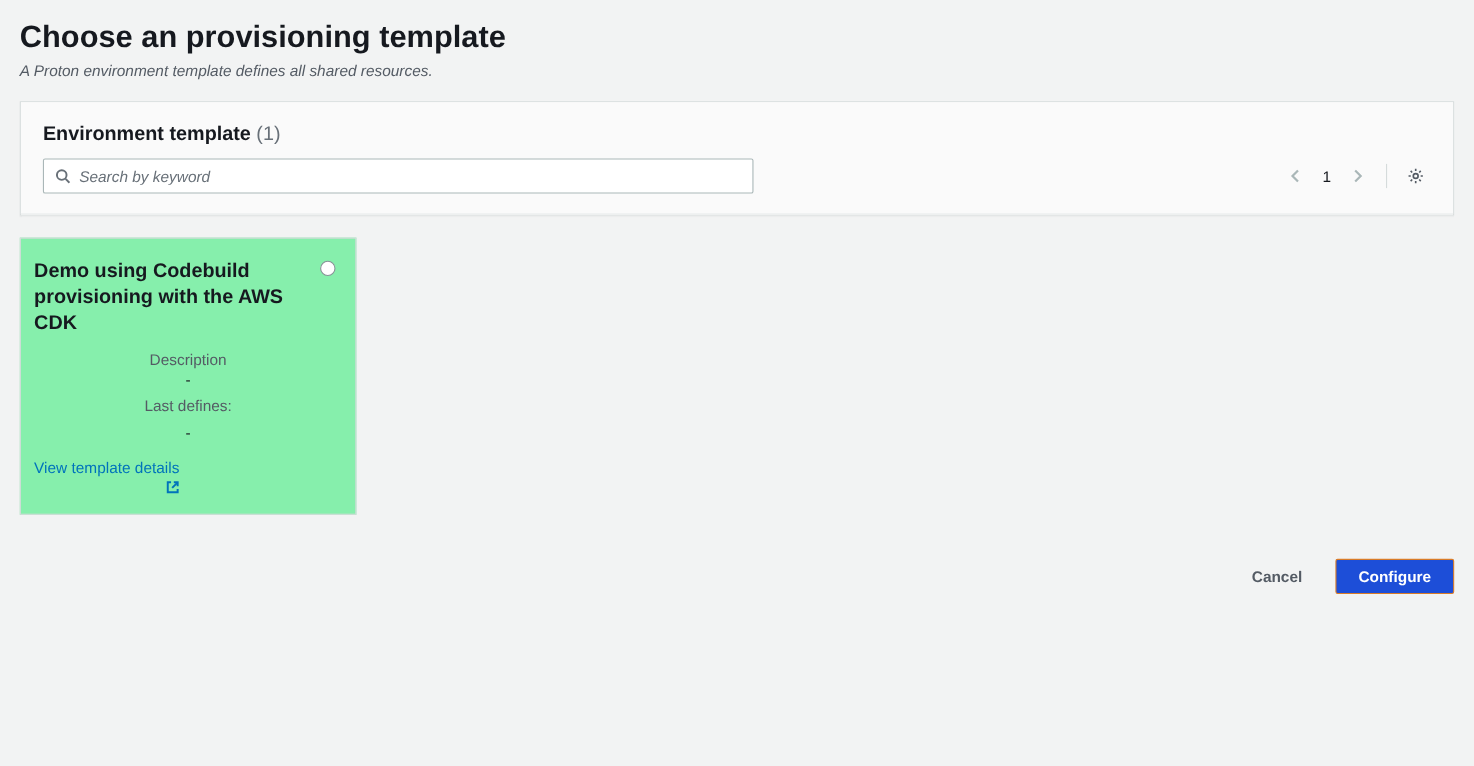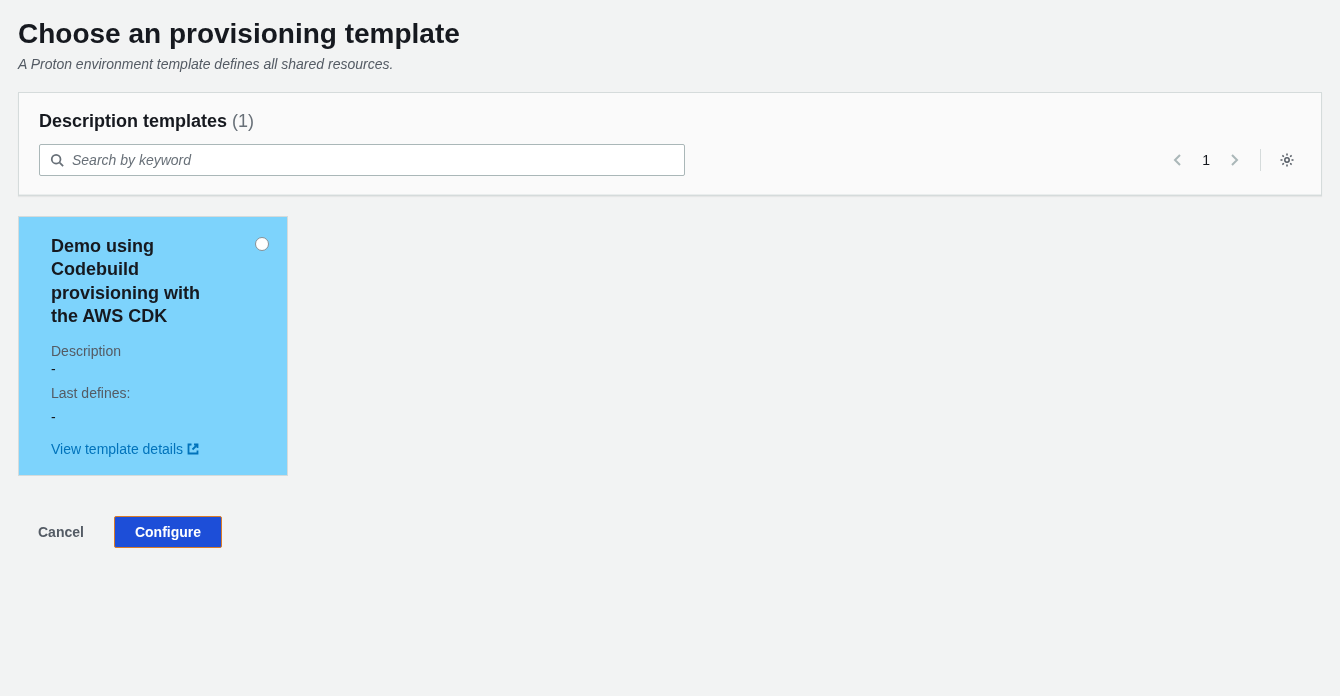--- a/index.html
+++ b/index.html
@@ -126,24 +126,24 @@
       justify-content: center;
       color: #545b64;
       border-radius: 2px;
     }
     .cards-container {
       margin-top: 20px;
       display: flex;
       gap: 20px;
     }
     .template-card {
-      width: 270px;
-      background: #7dd3fc;
+      width: 306px;
+      background: #86efac;
       border: 1px solid #d5dbdb;
-      padding: 18px 32px;
+      padding: 18px 12px;
       position: relative;
       cursor: pointer;
     }
     .card-title {
       font-size: 18px;
       font-weight: 700;
       color: #16191f;
       line-height: 1.3;
       margin-bottom: 14px;
       padding-right: 28px;
@@ -154,47 +154,50 @@
       right: 18px;
       width: 14px;
       height: 14px;
       border: 1px solid #879196;
       border-radius: 50%;
       background: #ffffff;
       cursor: pointer;
     }
     .card-field {
       margin-bottom: 8px;
+      text-align: center;
     }
     .card-field-label {
       font-size: 14px;
       color: #545b64;
       margin-bottom: 2px;
     }
     .card-field-value {
       font-size: 14px;
       color: #16191f;
     }
     .card-link {
       color: #0073bb;
       font-size: 14px;
       text-decoration: none;
       display: inline-flex;
-      align-items: center;
+      align-items: flex-end;
       gap: 4px;
       margin-top: 8px;
       cursor: pointer;
+      flex-direction: column;
     }
     .external-icon {
       width: 12px;
       height: 12px;
       stroke: #0073bb;
     }
     .page-actions {
       display: flex;
+      justify-content: flex-end;
       gap: 10px;
       margin-top: 40px;
     }
     .btn {
       height: 32px;
       padding: 0 20px;
       font-size: 14px;
       font-weight: 700;
       border-radius: 2px;
       cursor: pointer;
@@ -216,21 +219,21 @@
   </style>
 </head>
 <body>
 
 <h1 class="page-title">Choose an provisioning template</h1>
 <p class="page-subtitle">A Proton environment template defines all shared resources.</p>
 
 <div class="panel">
   <div class="panel-header">
     <div class="panel-header-title">
-      <span>Description templates</span>
+      <span>Environment template</span>
       <span class="count">(1)</span>
     </div>
     <div class="panel-toolbar">
       <div class="search-wrap">
         <svg class="search-icon" viewBox="0 0 16 16" fill="none" stroke="currentColor" stroke-width="2">
           <circle cx="7" cy="7" r="5"></circle>
           <line x1="11" y1="11" x2="15" y2="15"></line>
         </svg>
         <input type="text" class="search-input" placeholder="Search by keyword" style="">
       </div>

